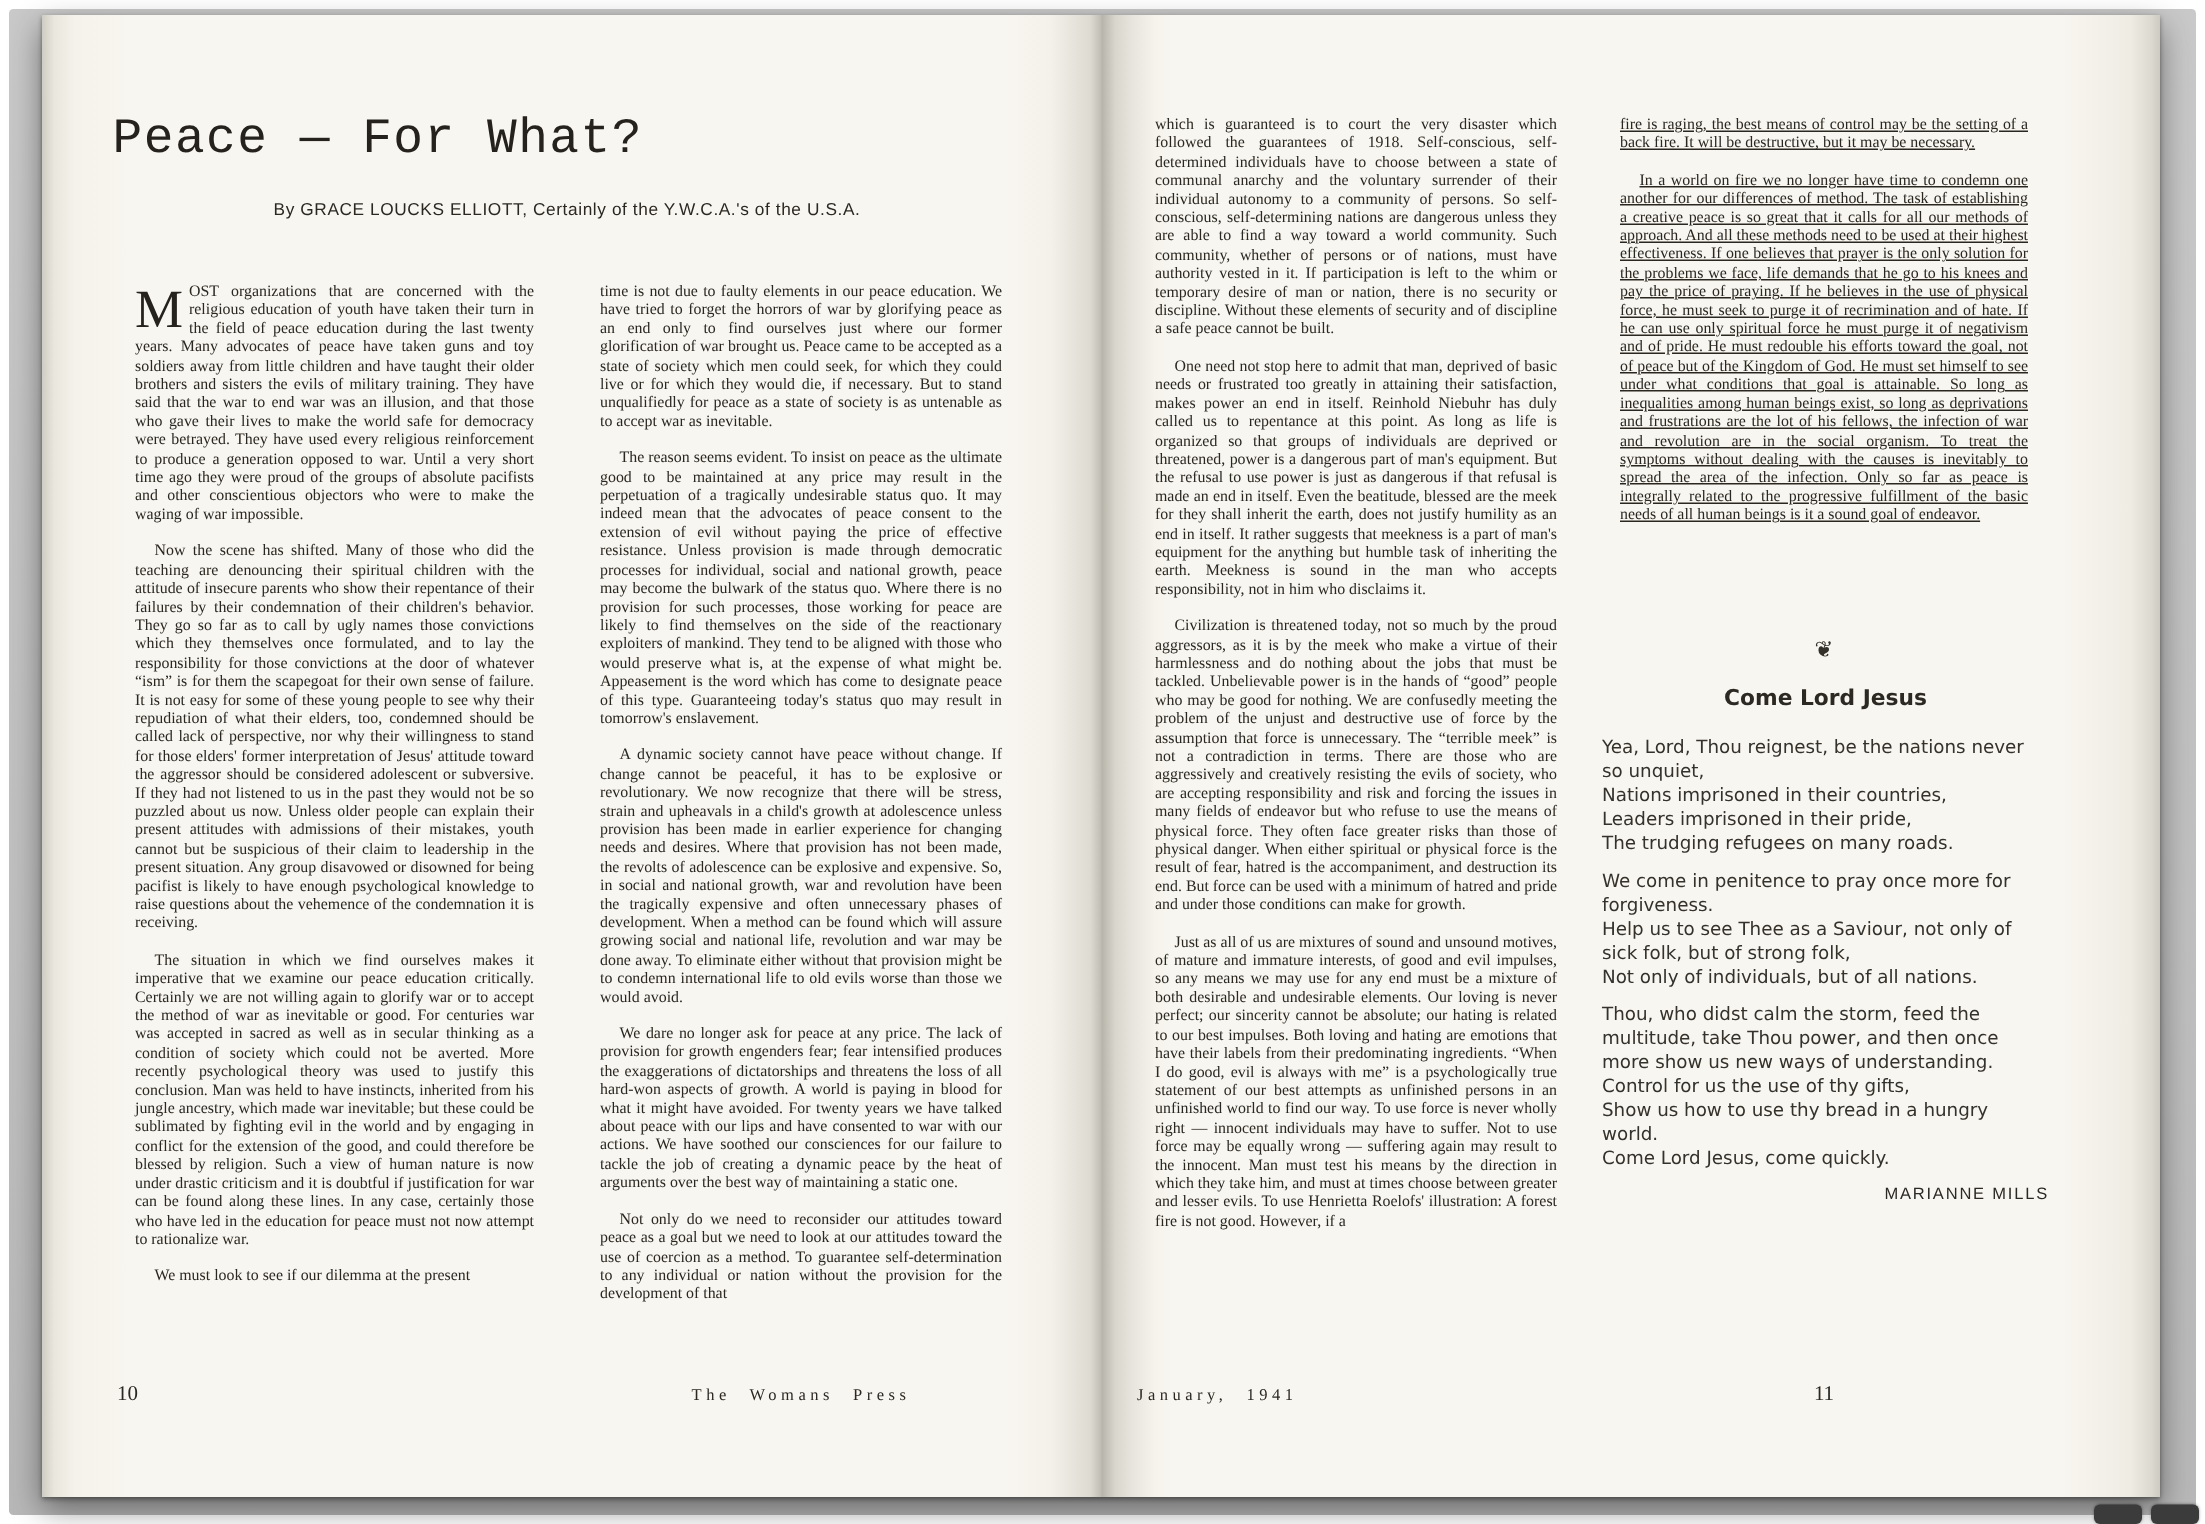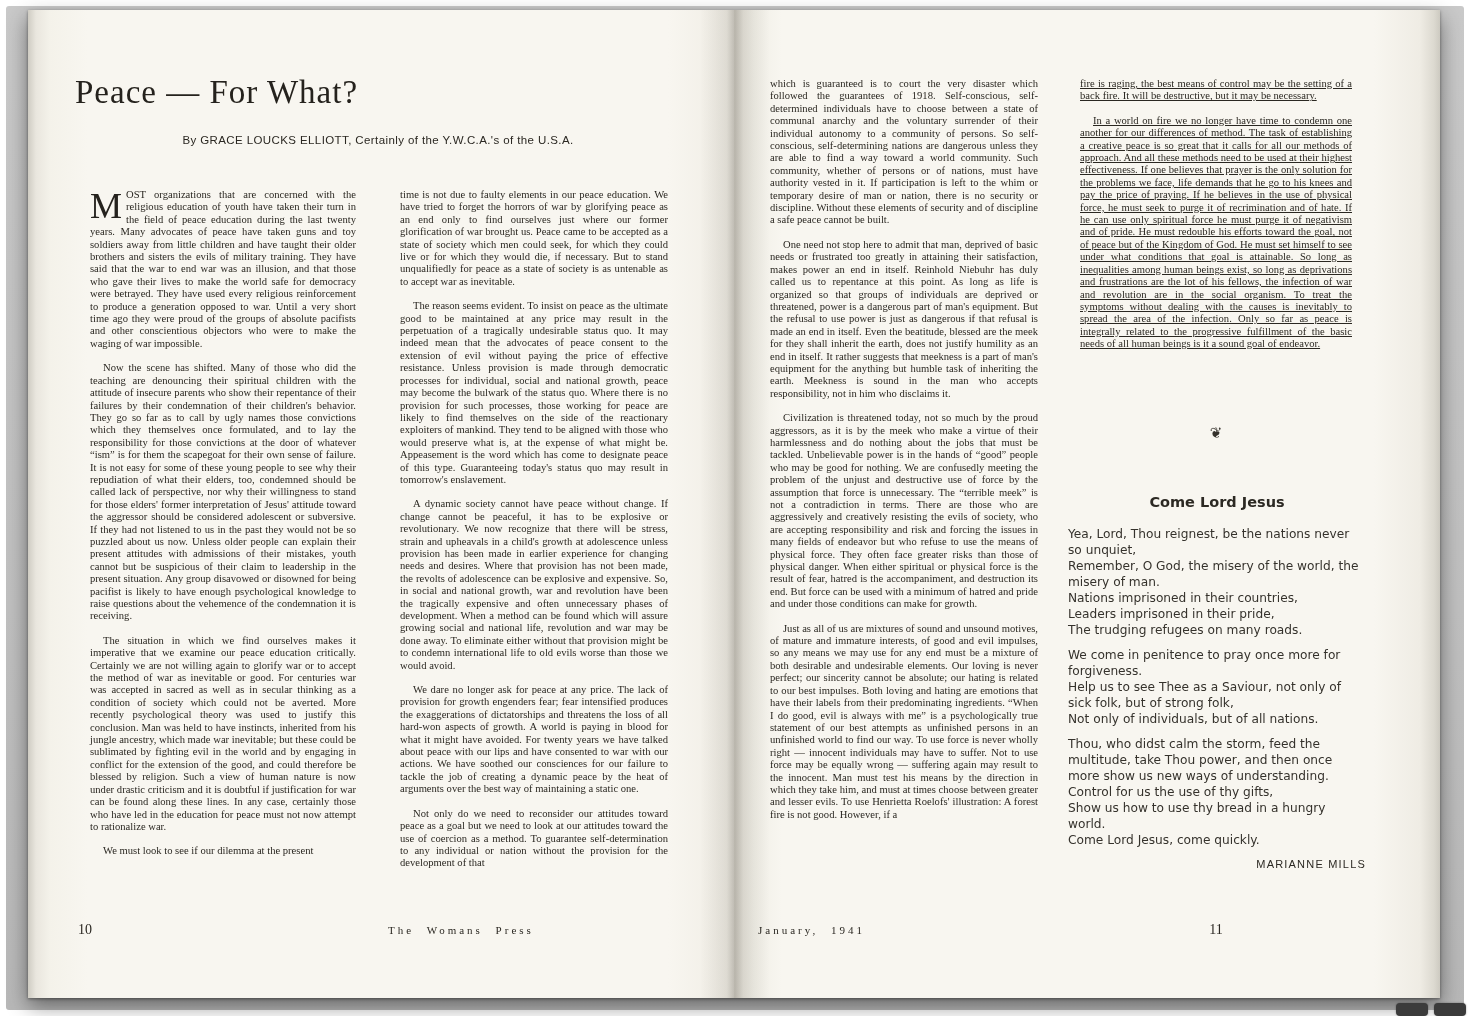--- a/index.html
+++ b/index.html
@@ -30,21 +30,21 @@
     background:linear-gradient(90deg,#e4e1d8 0px,#f1efe7 20px,#f8f6f0 48px,#f8f6f0 640px,#efece4 686px,#dcd9d0 700px,#cdcac1 706px);
   }
   .gutter {
     position:absolute; left:672px; top:0; width:70px; height:100%;
     background:linear-gradient(90deg, rgba(60,55,45,0) 0%, rgba(60,55,45,0.10) 38%, rgba(60,55,45,0.26) 50%, rgba(60,55,45,0.10) 62%, rgba(60,55,45,0) 100%);
     pointer-events:none;
   }
 
   .article-title {
     position:absolute; left:47px; top:64px;
-    font-family:Liberation Serif, serif;
+    font-family:Liberation Mono, monospace;
     font-weight:400; font-size:33px; letter-spacing:1px; color:#25221d;
   }
   .byline {
     position:absolute; left:47px; top:124px; width:606px; text-align:center;
     font-family:"Liberation Sans", sans-serif;
     font-size:11.5px; letter-spacing:0.4px; color:#2b2822;
   }
 
   .col {
     position:absolute;
@@ -59,38 +59,38 @@
     float:left; font-size:36px; line-height:32px;
     padding:1px 4px 0 0; color:#25221d;
   }
 
   .ornament {
     position:absolute; left:1040px; top:414px; width:296px;
     text-align:center; font-size:15px; color:#34312b;
   }
   .poem {
     position:absolute; left:1040px; top:448px; width:298px;
-    font-family:"DejaVu Sans", sans-serif; color:#35322c;margin-top:36px;
+    font-family:"DejaVu Sans", sans-serif; color:#35322c;
   }
   .poem-title {
     text-align:center; font-weight:bold; font-size:14.5px;
     margin-bottom:16px; color:#2c2923;
   }
   .stanza { margin-bottom:9px; }
   .stanza p { font-size:12.2px; line-height:16px; }
   .poem-author {
     text-align:right; font-size:11px; letter-spacing:1.2px; margin-top:10px;
     font-family:"Liberation Sans", sans-serif; color:#2c2923;
   }
 
   .folio { position:absolute; top:912px; font-size:14px; color:#2b2822; }
   .folio-10 { left:50px; }
   .folio-11 { left:1040px; width:296px; text-align:center; }
   .footer-journal {
-    position:absolute; top:914px; left:360px; width:292px; 
+    position:absolute; top:914px; left:360px; width:292px; text-align:center;
     font-size:11px; letter-spacing:3px; word-spacing:7px; color:#2b2822;
   }
   .footer-issue {
     position:absolute; top:914px; left:730px;
     font-size:11px; letter-spacing:3px; word-spacing:7px; color:#2b2822;
   }
 
   .corner-btn {
     position:absolute; width:32px; height:13px; top:1003px;
     background:#3b3b3b; border-radius:4px;
@@ -150,21 +150,20 @@
         <p>In a world on fire we no longer have time to condemn one another for our differences of method. The task of establishing a creative peace is so great that it calls for all our methods of approach. And all these methods need to be used at their highest effectiveness. If one believes that prayer is the only solution for the problems we face, life demands that he go to his knees and pay the price of praying. If he believes in the use of physical force, he must seek to purge it of recrimination and of hate. If he can use only spiritual force he must purge it of negativism and of pride. He must redouble his efforts toward the goal, not of peace but of the Kingdom of God. He must set himself to see under what conditions that goal is attainable. So long as inequalities among human beings exist, so long as deprivations and frustrations are the lot of his fellows, the infection of war and revolution are in the social organism. To treat the symptoms without dealing with the causes is inevitably to spread the area of the infection. Only so far as peace is integrally related to the progressive fulfillment of the basic needs of all human beings is it a sound goal of endeavor.</p>
       </div>
   </div>
 
   <div class="ornament">❦</div>
 
   <div class="poem">
     <div class="poem-title">Come Lord Jesus</div>
     <div class="stanza">
         <p>Yea, Lord, Thou reignest, be the nations never so unquiet,</p>
-        <p>Remember, O God, the misery of the world, the misery of man.</p>
         <p>Nations imprisoned in their countries,</p>
         <p>Leaders imprisoned in their pride,</p>
         <p>The trudging refugees on many roads.</p>
       </div>
     <div class="stanza">
         <p>We come in penitence to pray once more for forgiveness.</p>
         <p>Help us to see Thee as a Saviour, not only of sick folk, but of strong folk,</p>
         <p>Not only of individuals, but of all nations.</p>
       </div>
     <div class="stanza">

